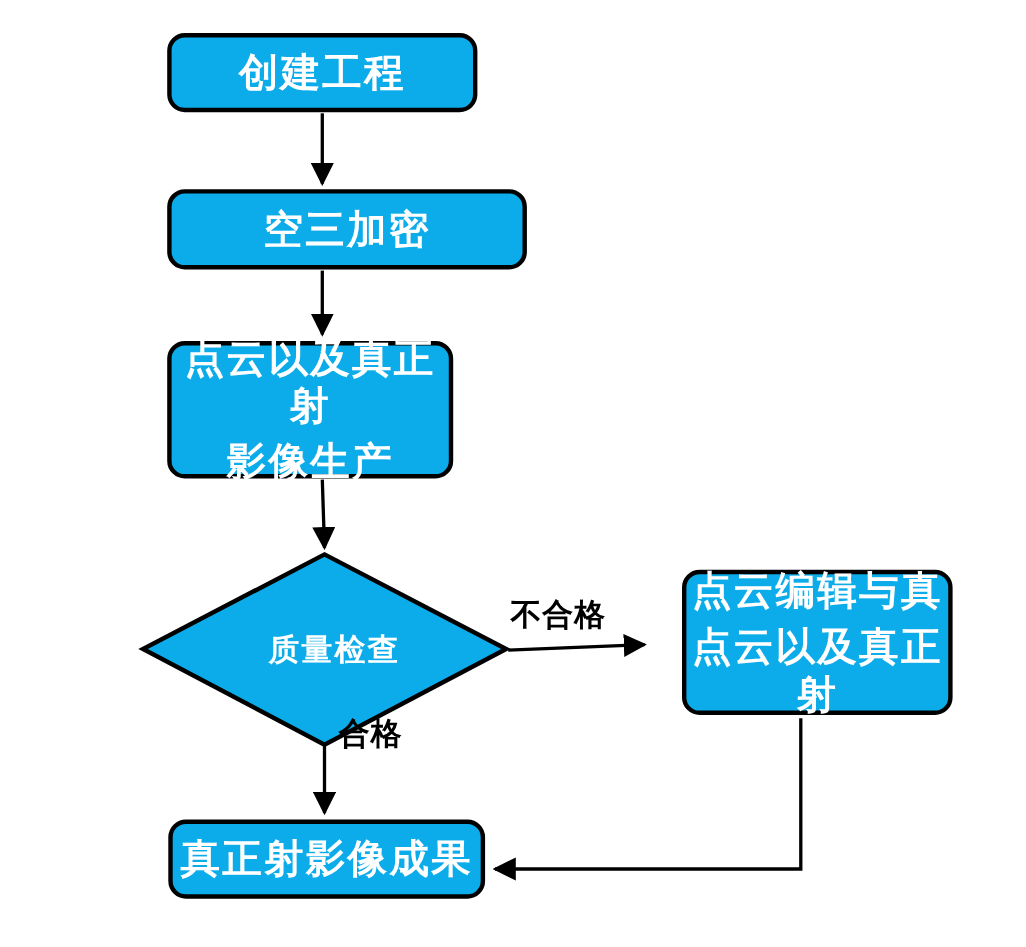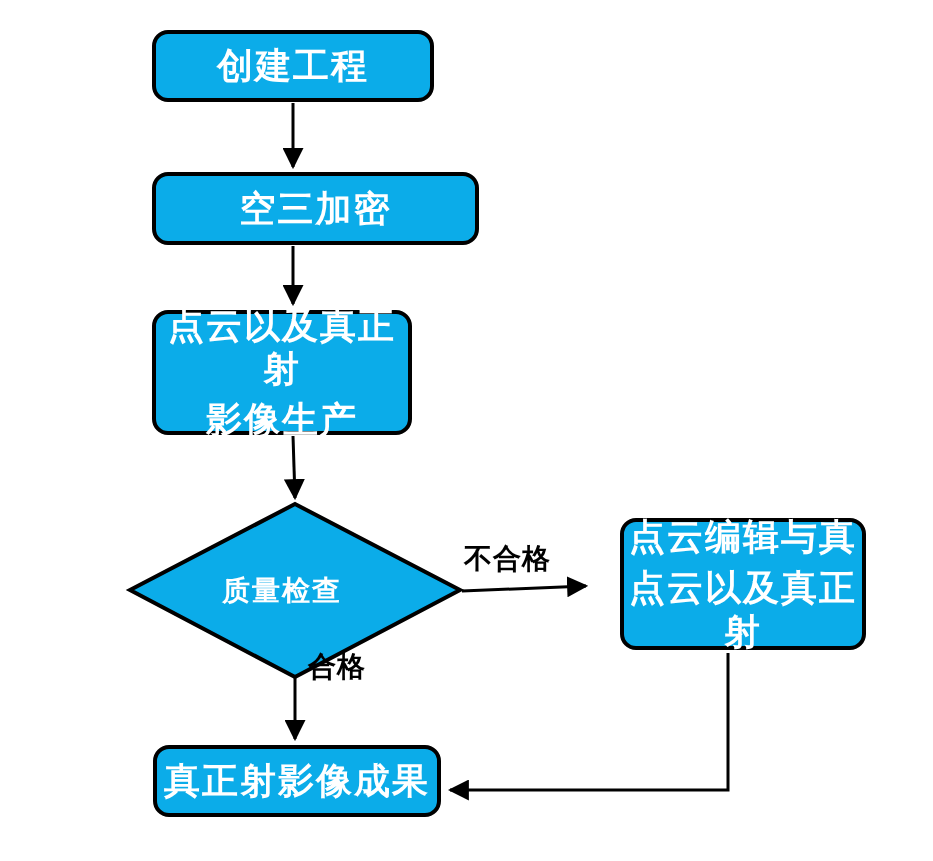--- a/index.html
+++ b/index.html
@@ -53,21 +53,21 @@
   .node .line + .line {
     margin-top: 8px;
   }
   .node-create   { left: 152px; top: 30px;  width: 282px; height: 72px;  }
   .node-aerial   { left: 152px; top: 172px; width: 327px; height: 73px; text-align: right;  }
   .node-produce  { left: 152px; top: 310px; width: 260px; height: 125px; }
   .node-edit     { left: 620px; top: 518px; width: 246px; height: 132px; text-align: center; }
   .node-result   { left: 153px; top: 745px; width: 288px; height: 72px;  }
   .diamond-label {
     position: absolute;
-    left: 162px;
+    left: 184px;
     top: 572px;
     width: 240px;
     text-align: center;
     color: #ffffff;
     font-weight: bold;
     font-size: 28px;
     letter-spacing: 2px;
   }
   .edge-label {
     position: absolute;

